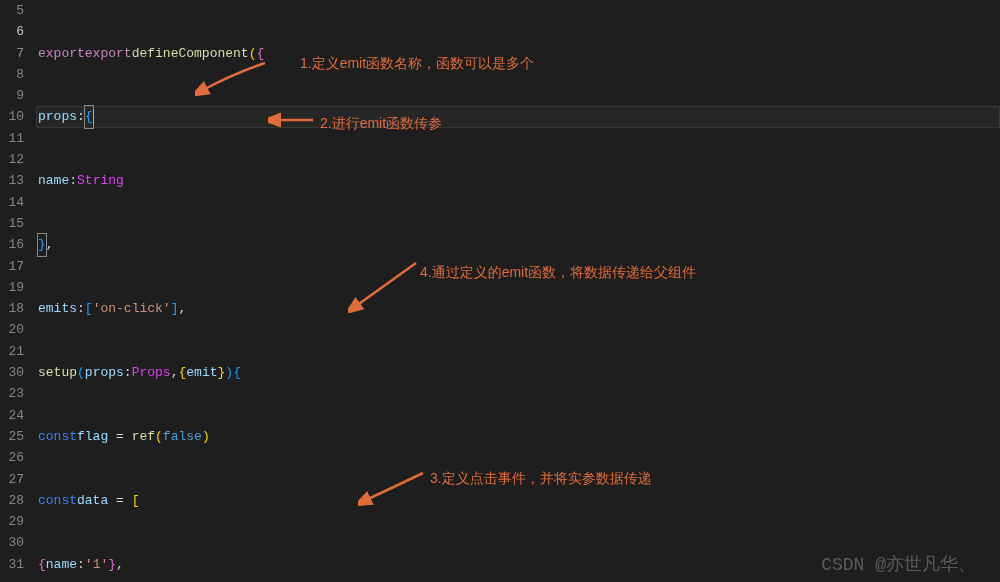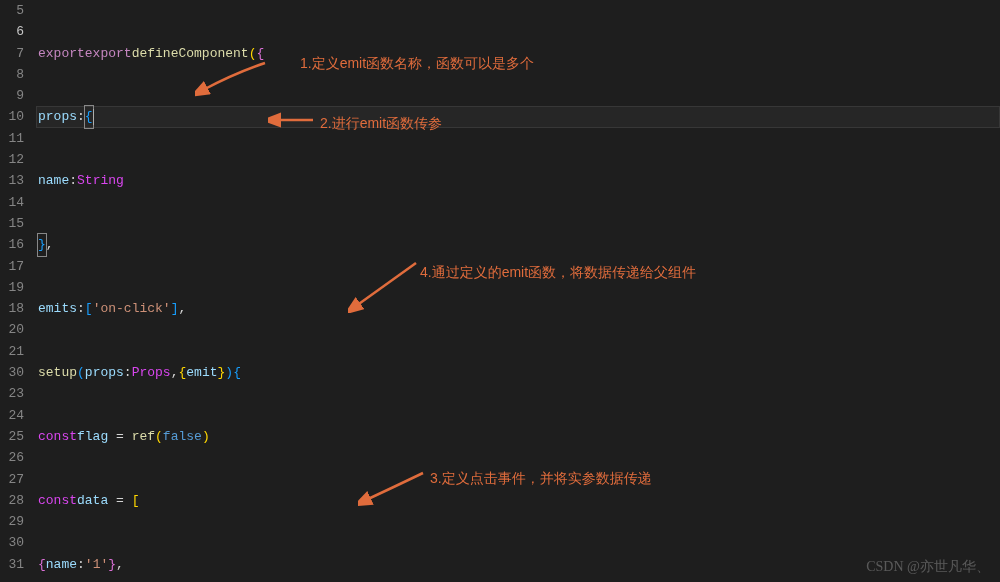--- a/index.html
+++ b/index.html
@@ -42,21 +42,21 @@
       display: flex;
       align-items: center;
     }
     .highlight-line {
       background: rgba(255,255,255,0.04);
       border: 1px solid rgba(255,255,255,0.08);
       margin-left: -2px;
       padding-left: 1px;
     }
     .c-keyword { color: #c586c0; }
-    .c-keyword-blue { color: #d946ef; }
+    .c-keyword-blue { color: #3b82f6; }
     .c-func { color: #dcdcaa; }
     .c-var { color: #9cdcfe; }
     .c-type { color: #d946ef; }
     .c-string { color: #ce9178; }
     .c-punc { color: #d4d4d4; }
     .c-brace-yellow { color: #ffd700; }
     .c-brace-purple { color: #da70d6; }
     .c-brace-blue { color: #179fff; }
     .c-const { color: #569cd6; }
     .c-op { color: #d4d4d4; }
@@ -67,24 +67,24 @@
       font-family: 'Microsoft YaHei', sans-serif;
       pointer-events: none;
     }
     .arrow {
       position: absolute;
       pointer-events: none;
     }
     .watermark {
       position: absolute;
       bottom: 6px;
-      right: 10px;
+      right: 24px;
       color: rgba(200,200,200,0.35);
-      font-size: 14px;
-      font-family: Liberation Serif, serif;
+      font-size: 18px;
+      font-family: Liberation Mono, monospace;
     }
     .cursor-box {
       display: inline-block;
       width: 1px;
       height: 16px;
       background: #aeafad;
       vertical-align: middle;
     }
     .bracket-match {
       border: 1px solid #888;

